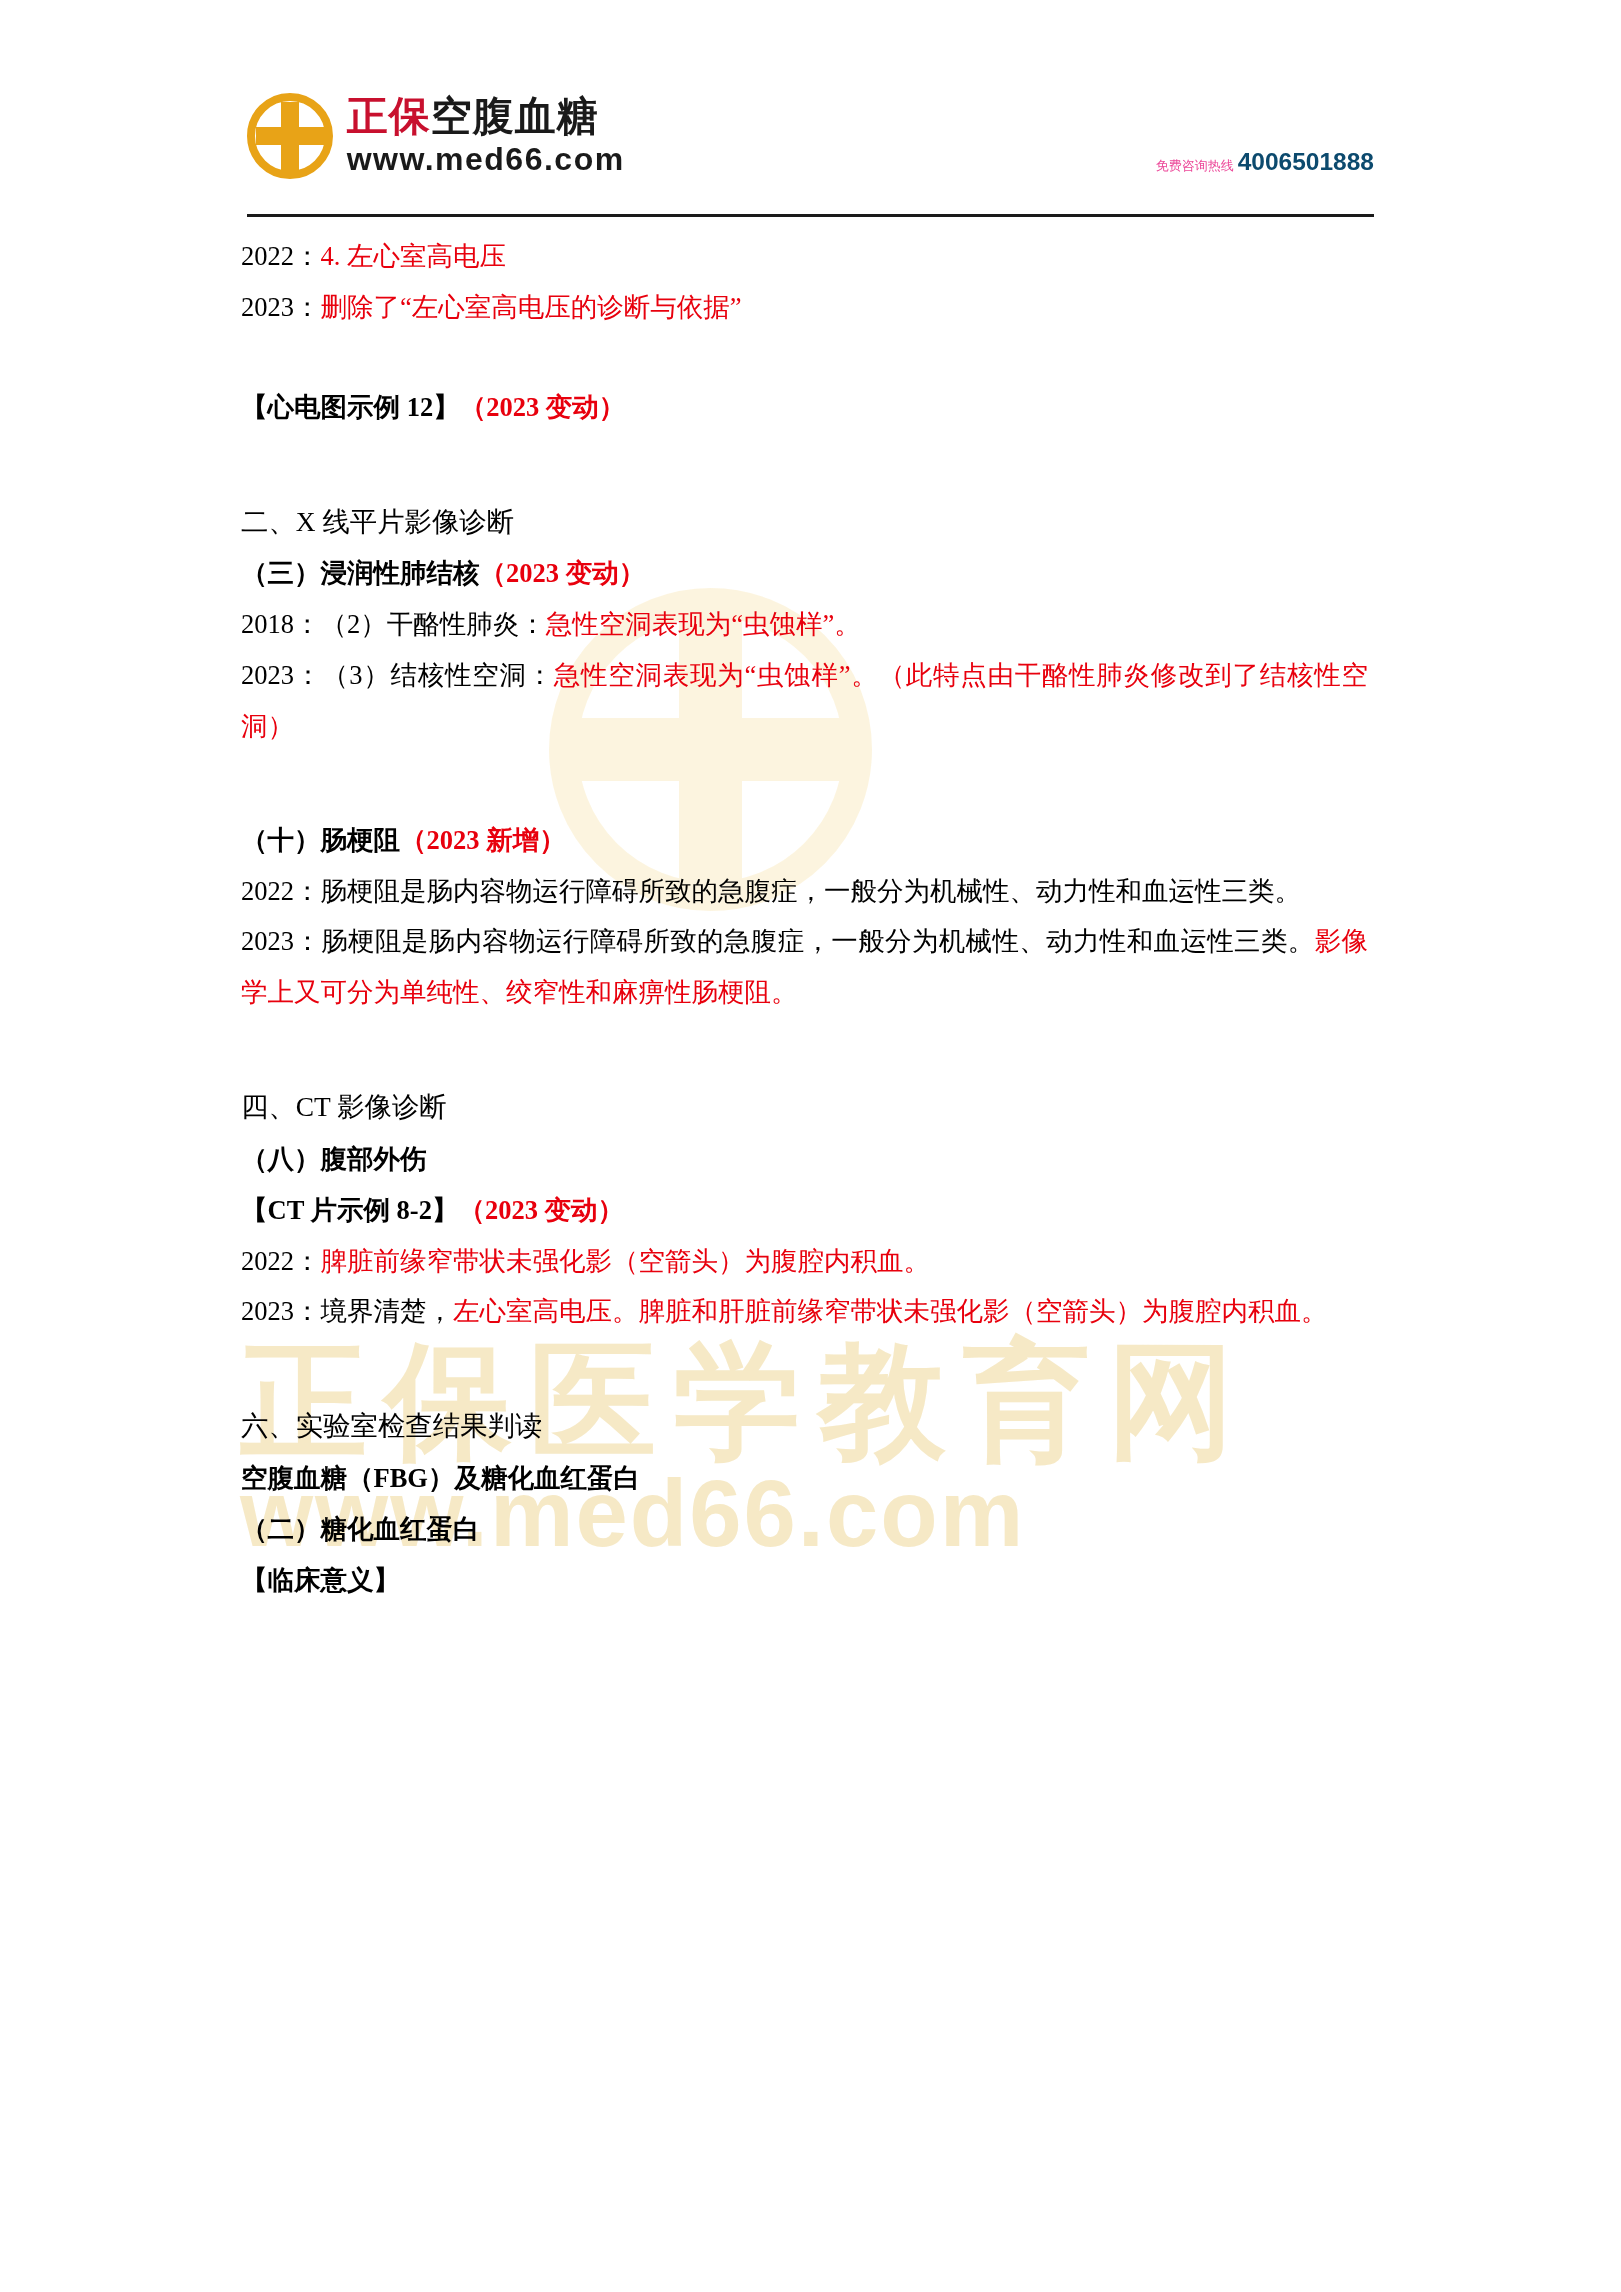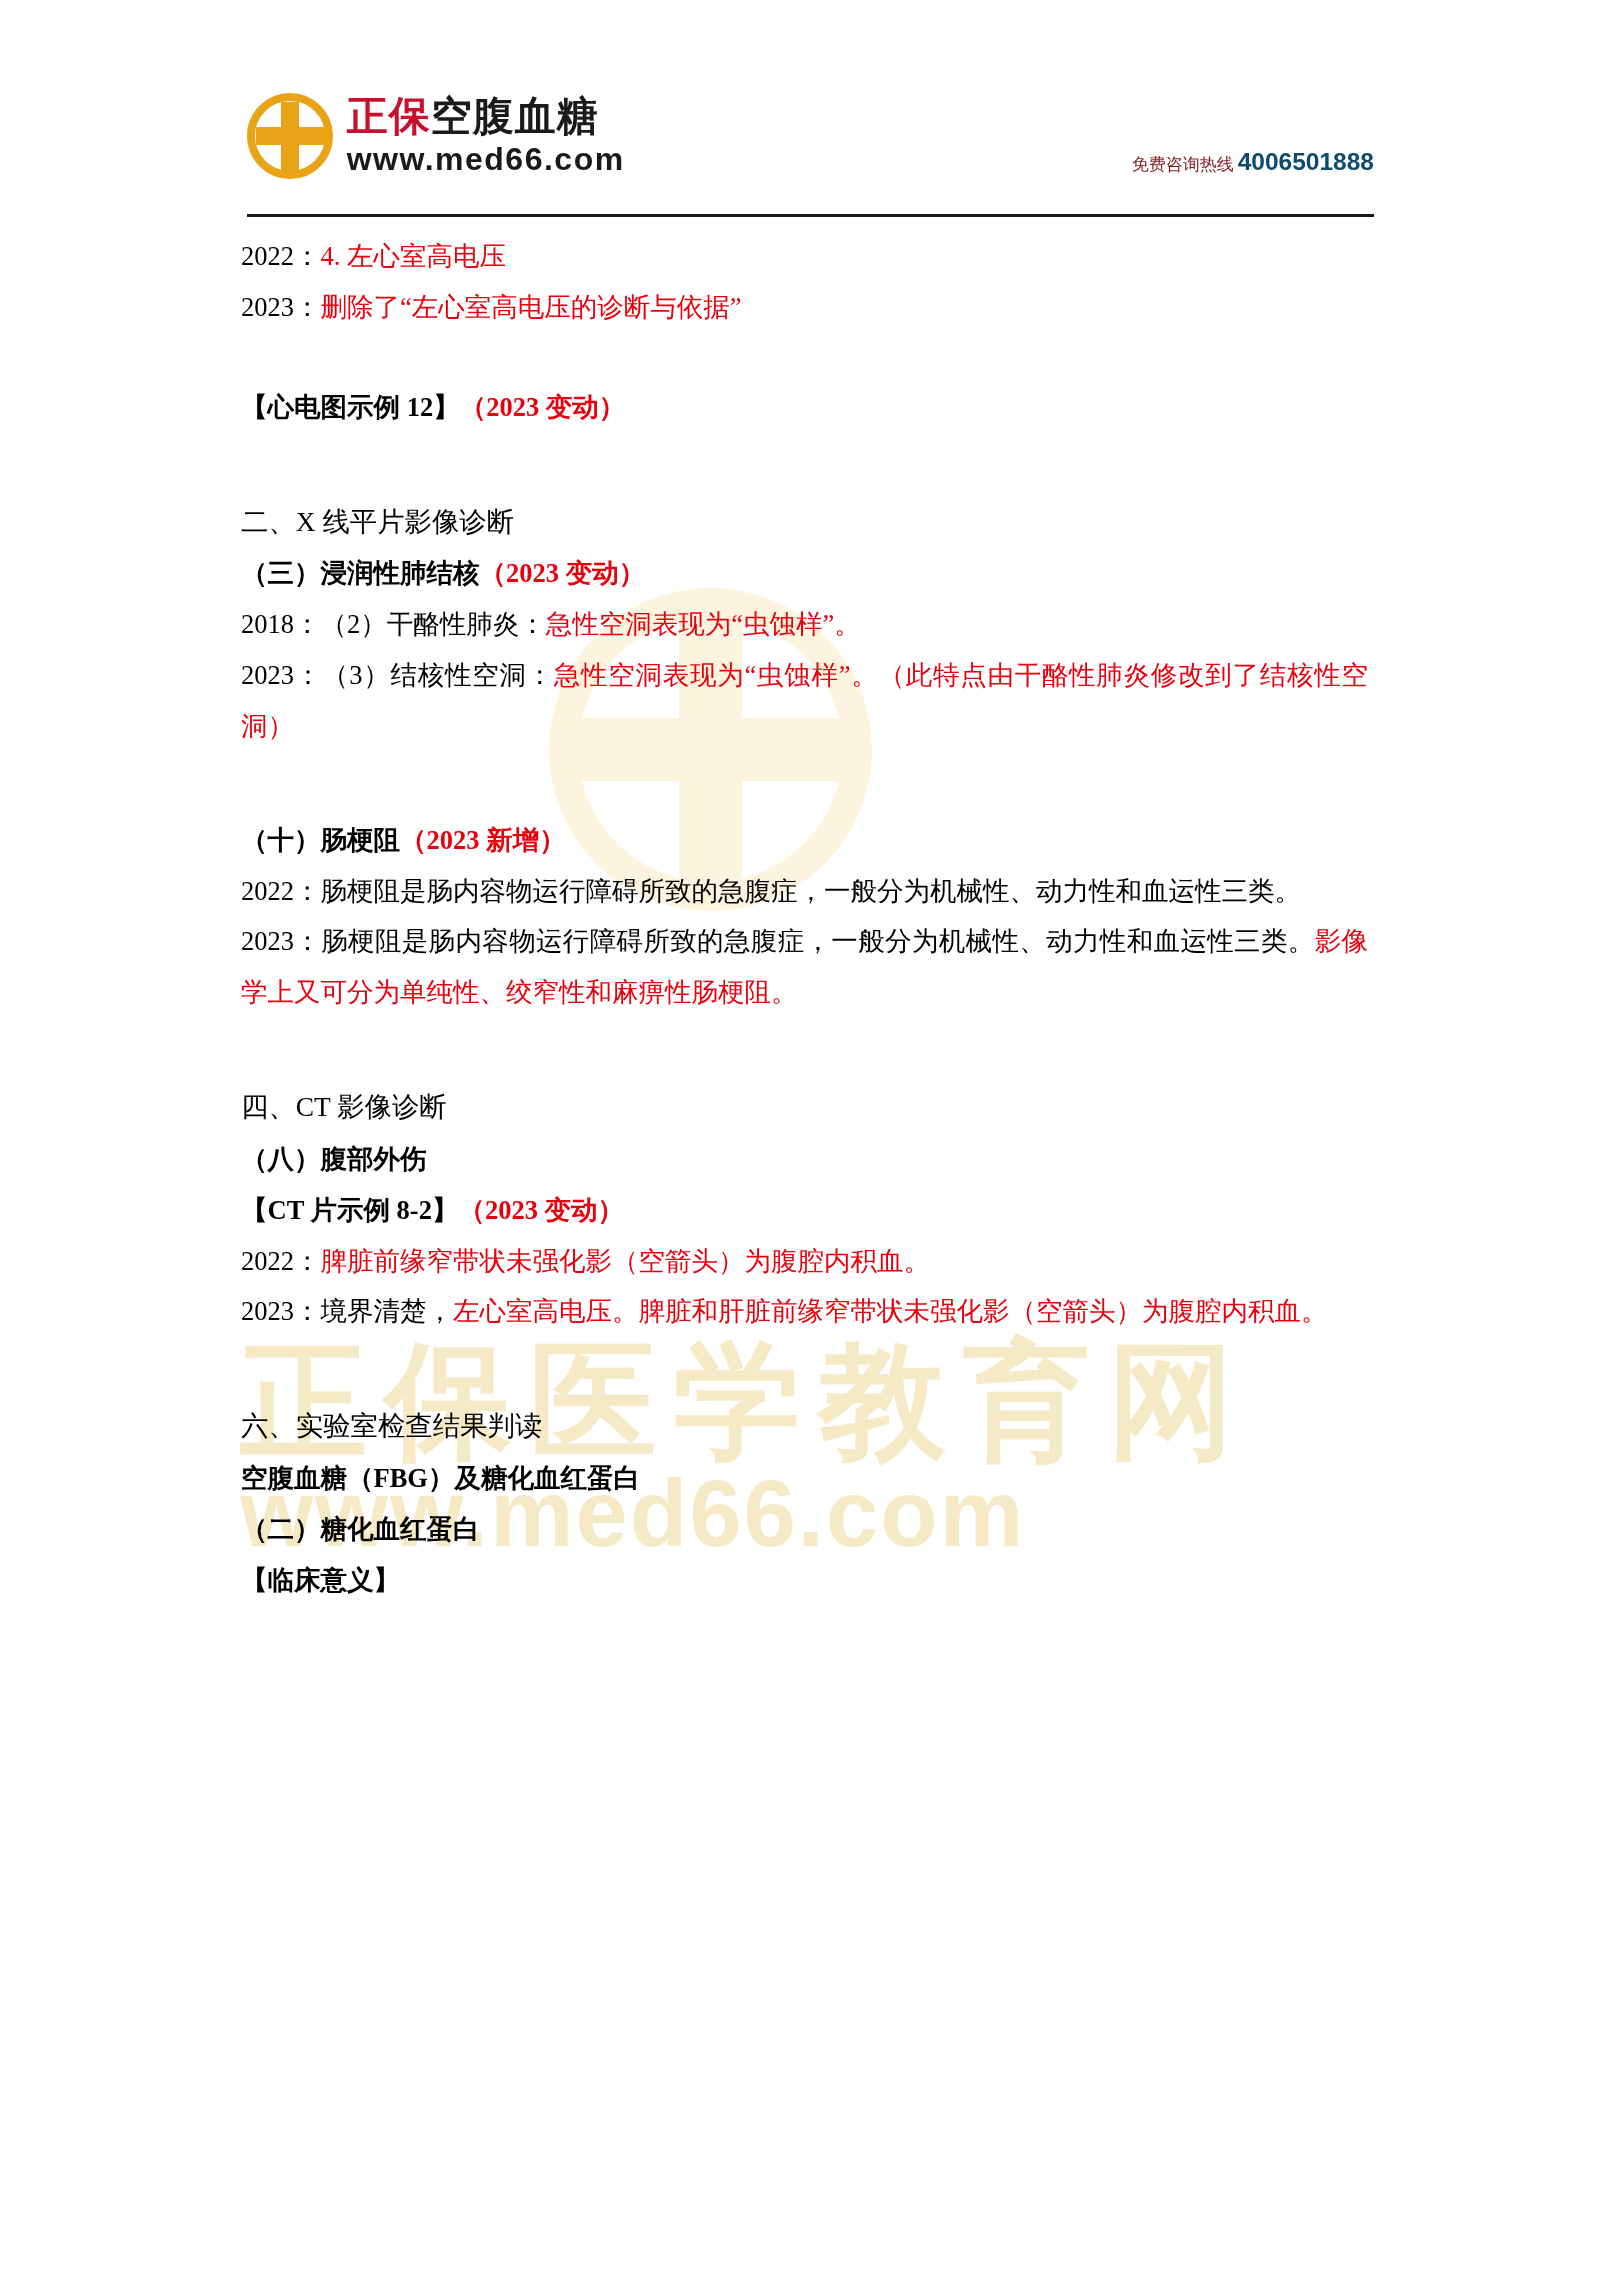--- a/index.html
+++ b/index.html
@@ -149,22 +149,22 @@
   .hotline {
     position: absolute;
     right: 247px;
     top: 176px;
     transform: translateY(-100%);
     text-align: right;
     white-space: nowrap;
   }
   .hotline .label {
     font-family: "Liberation Sans", "DejaVu Sans", sans-serif;
-    font-size: 17px;
-    color: #7f1d1d;
+    font-size: 13px;
+    color: #ec4899;
   }
   .hotline .num {
     font-family: "Liberation Sans", "DejaVu Sans", sans-serif;
     font-size: 24.5px;
     font-weight: bold;
     color: #0c4a6e;
     margin-left: 3.9px;
   }
   .header-rule {
     position: absolute;

